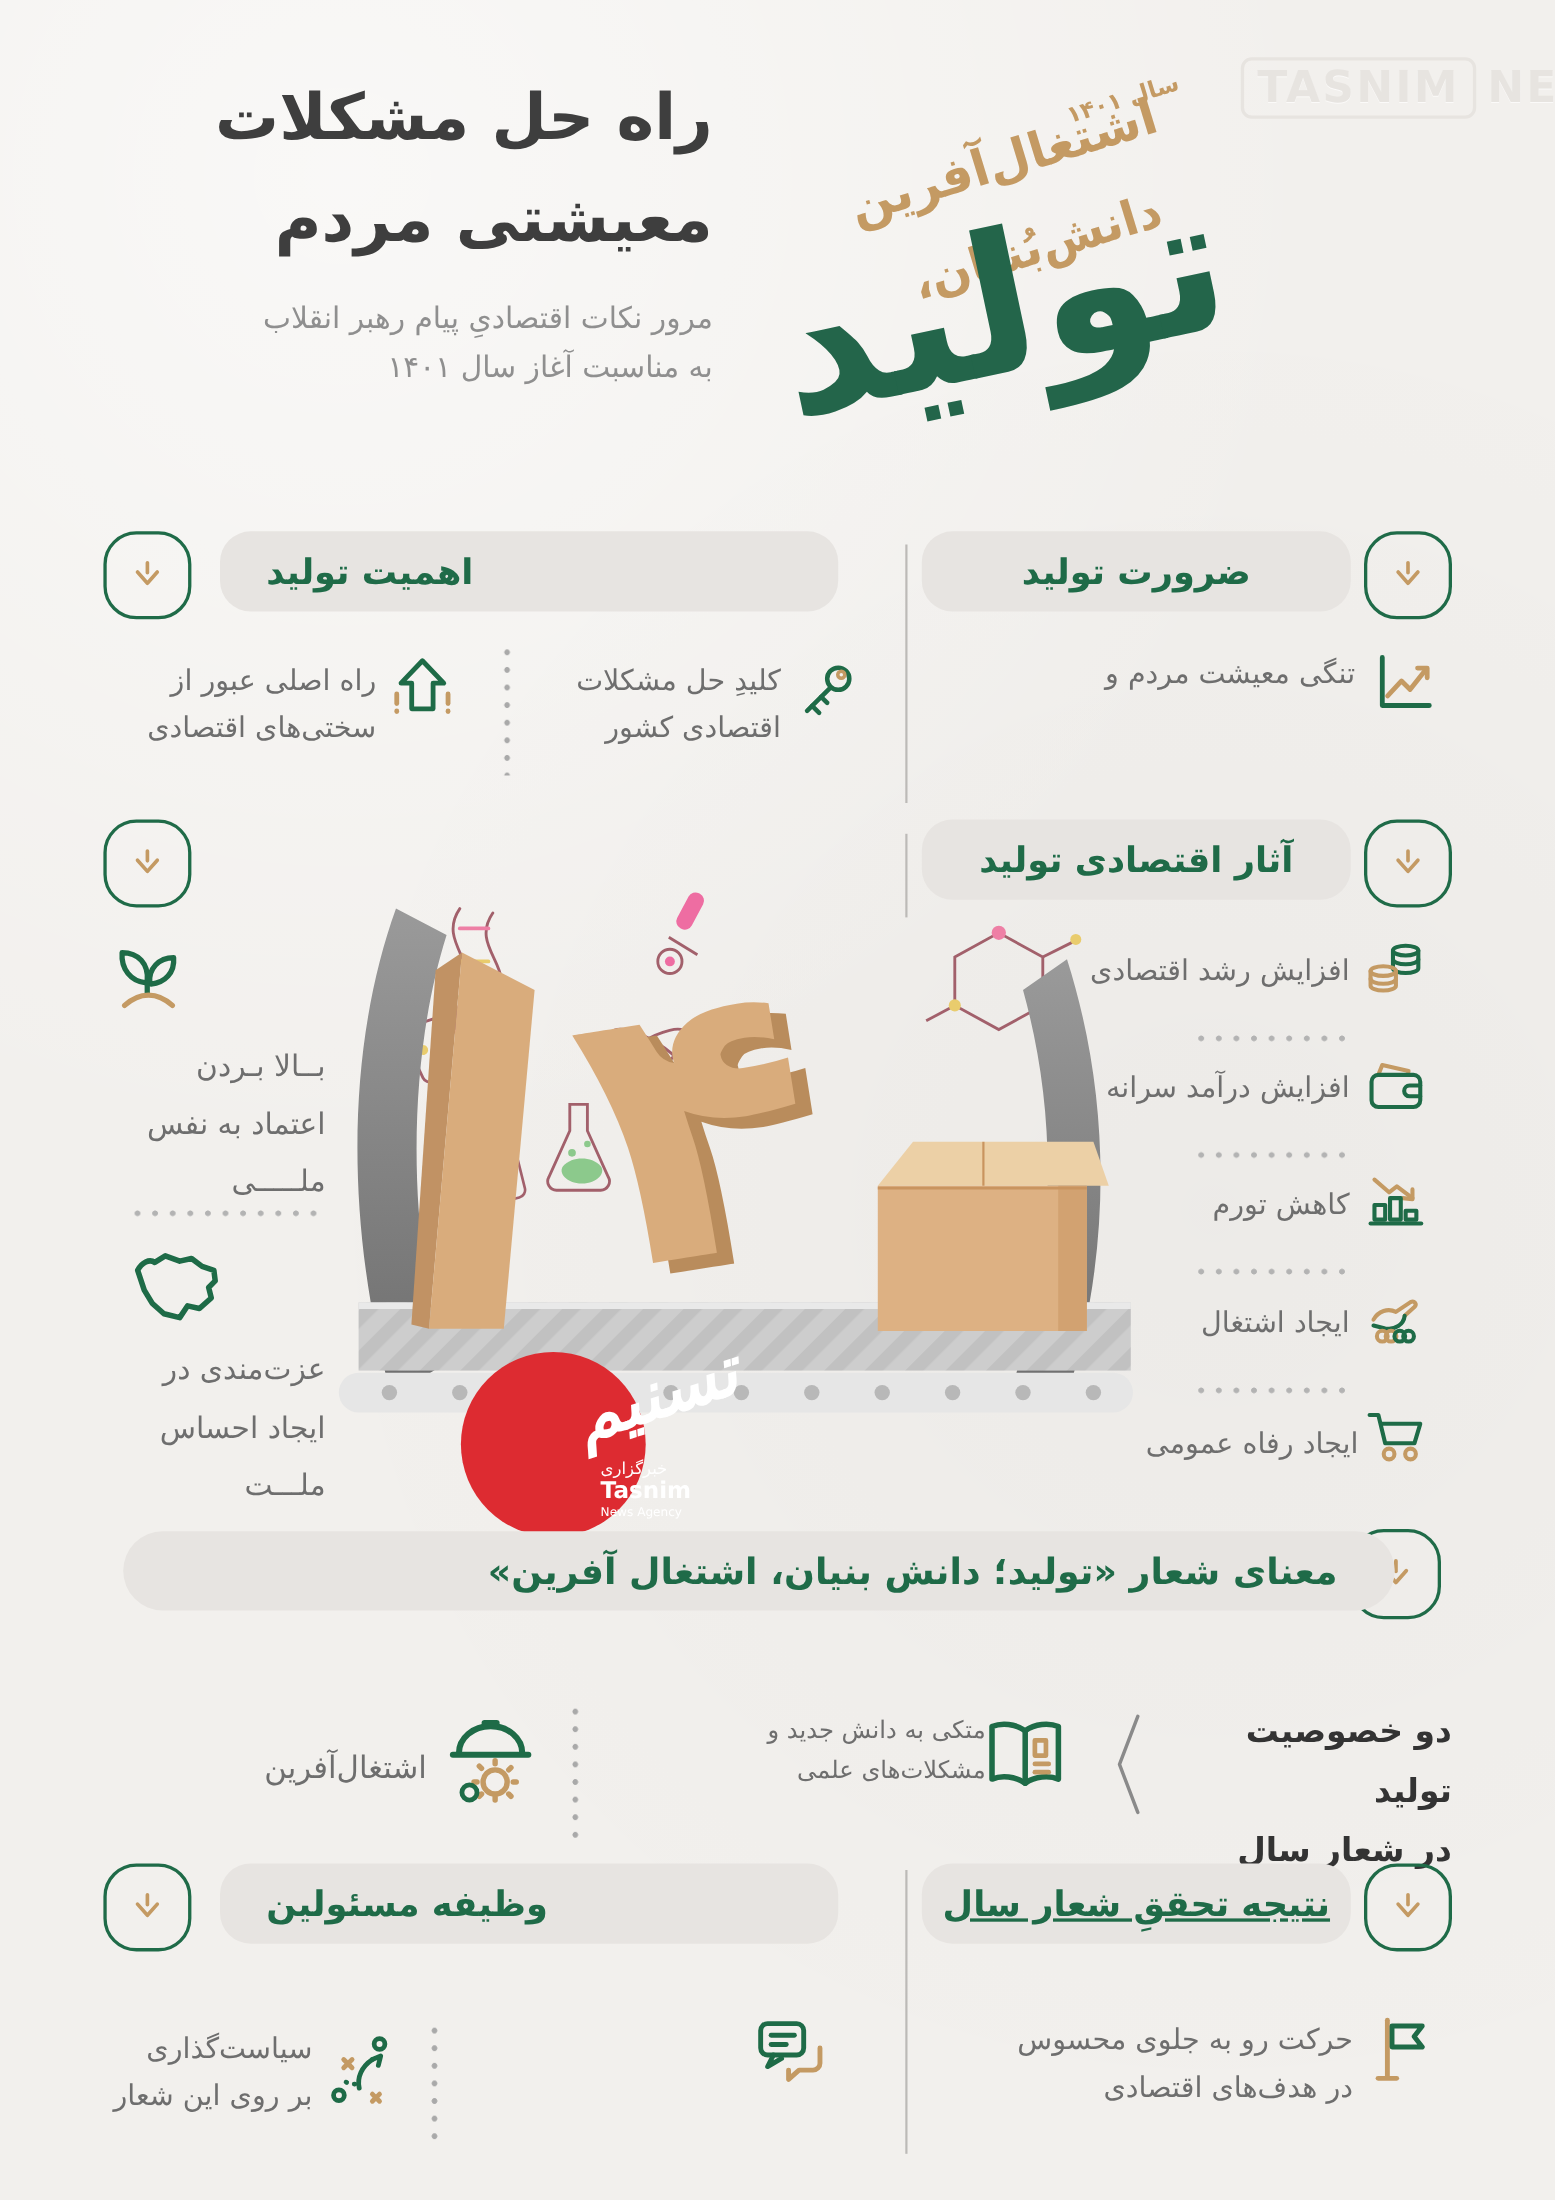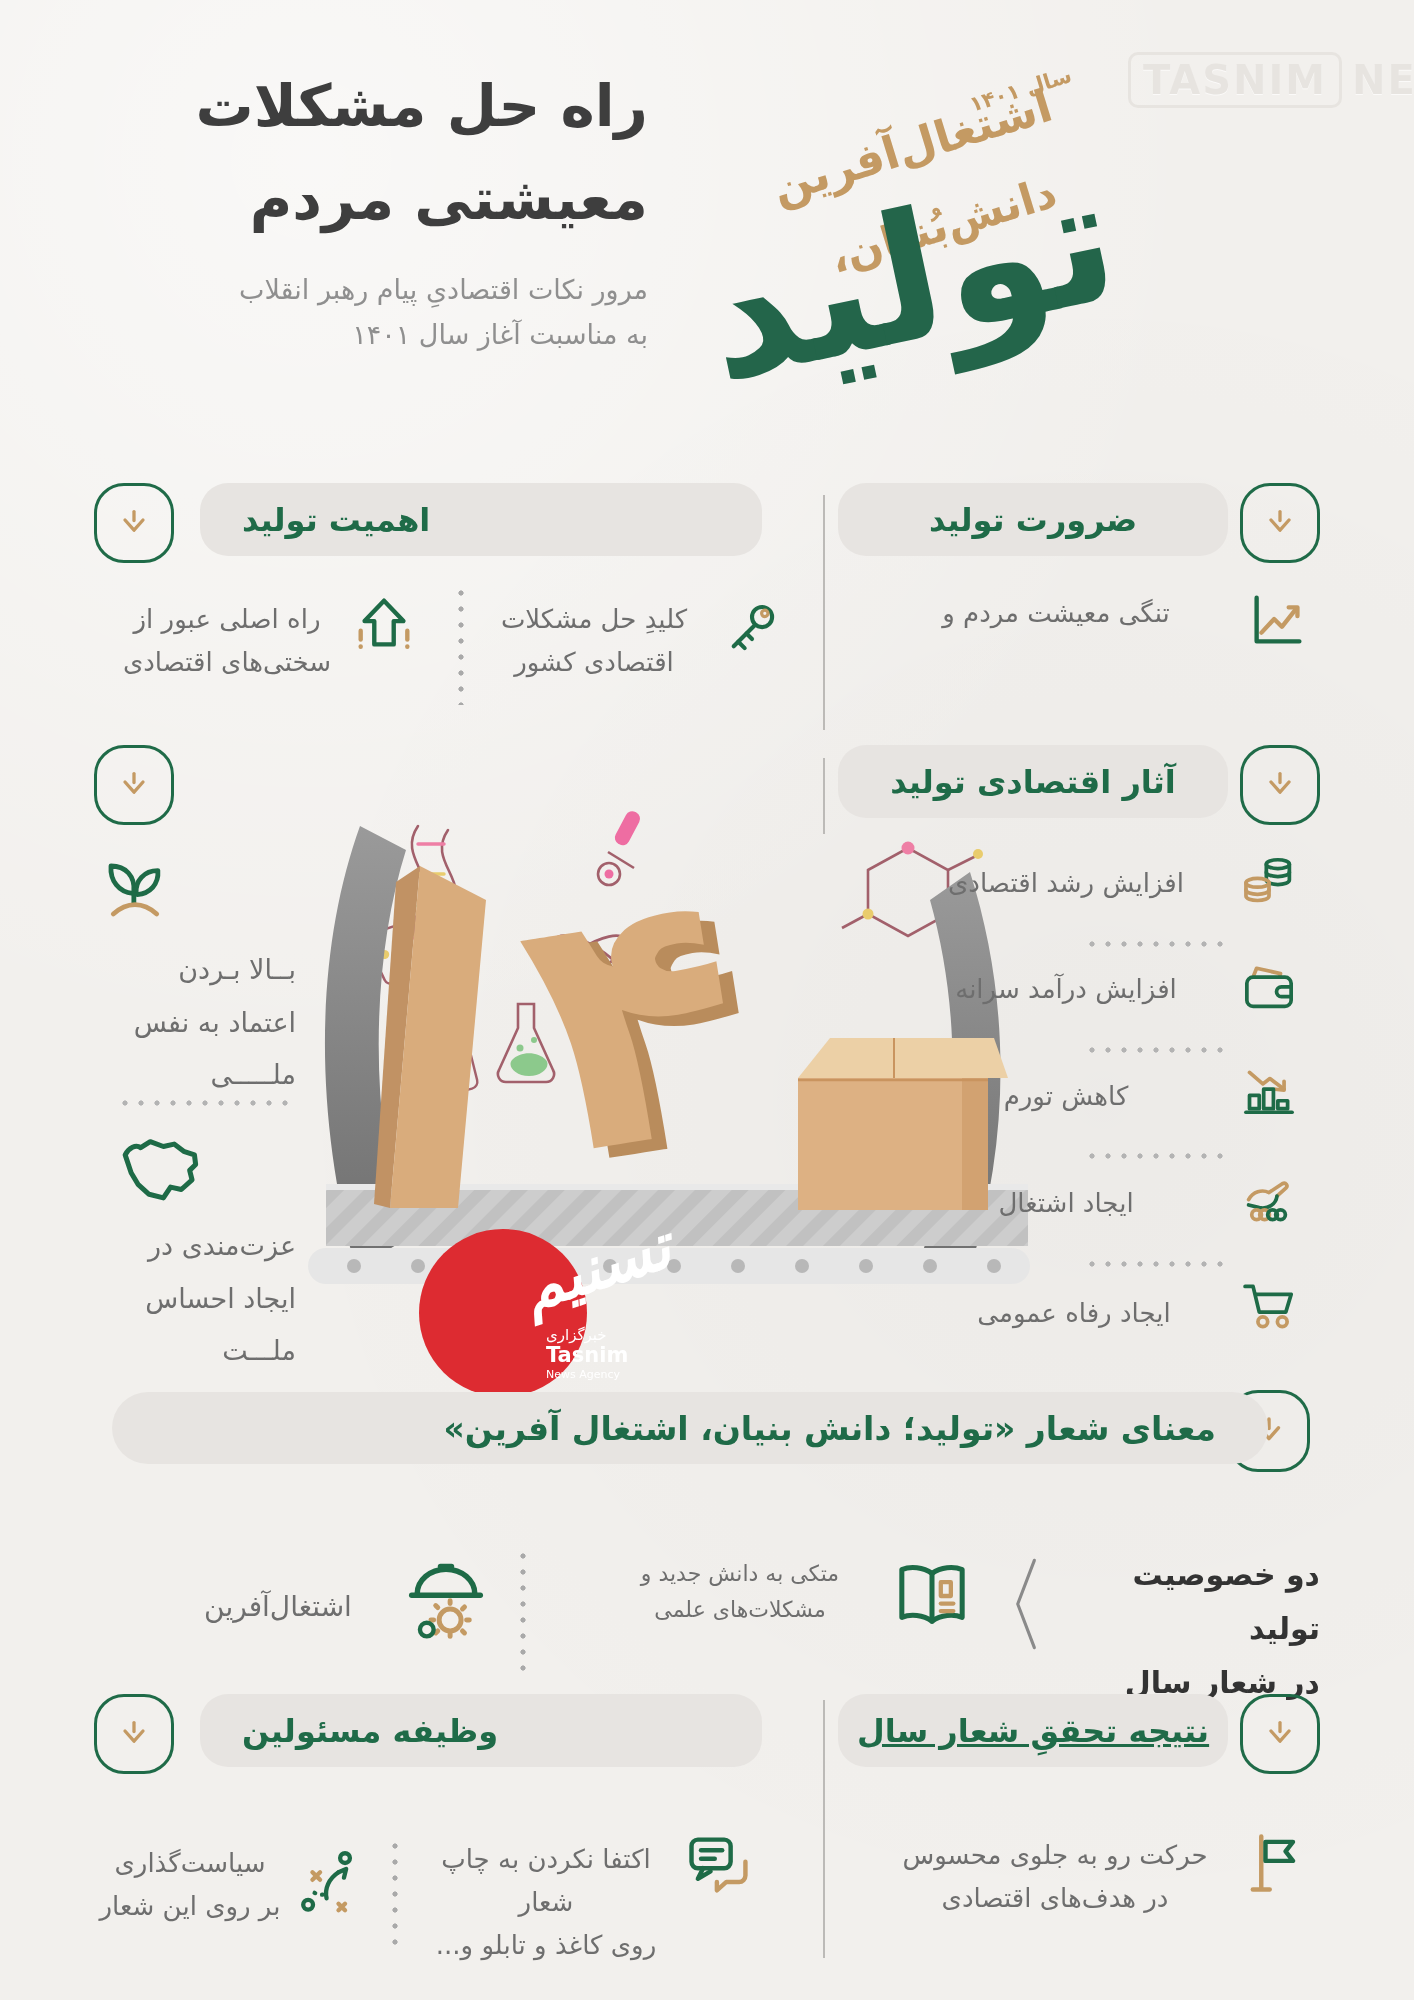--- a/index.html
+++ b/index.html
@@ -22,21 +22,21 @@
   .main-title{left:128px;top:60px;width:520px;text-align:right;font-size:58px;font-weight:800;color:#3e3e3e;line-height:1.6;}
   .subtitle{left:150px;top:268px;width:498px;text-align:right;font-size:27px;color:#8f8f8f;line-height:1.65;}
   
   .pill{background:#e7e4e1;border-radius:28px;height:73px;display:flex;align-items:center;
     font-size:32px;font-weight:700;color:#1f6b48;}
   .pill.center{justify-content:center;}
   .pill.endpad{justify-content:flex-end;padding-inline-end:42px;}
   .pill.startpad{justify-content:flex-start;padding-inline-start:52px;}
   .dlbox{width:74px;height:74px;border:3.5px solid #1f6b48;border-radius:30px;background:transparent;
     display:flex;align-items:center;justify-content:center;}
-  .itx{font-size:26px;color:#6e6e6e;line-height:1.65;text-align:center;}
+  .itx{font-size:26px;color:#6e6e6e;line-height:1.65;text-align:right;}
   .itx3{font-size:27px;color:#6e6e6e;line-height:1.95;text-align:right;}
   .bold-dark{font-size:30px;font-weight:800;color:#333;line-height:1.8;text-align:right;}
   .vdots{width:6px;background-image:radial-gradient(circle,#a9a9a9 2.3px,transparent 2.9px);
     background-size:6px 16px;background-repeat:repeat-y;background-position:center top;}
   .hdots{height:6px;background-image:radial-gradient(circle,#b3b3b3 2.3px,transparent 2.9px);
     background-size:16px 6px;background-repeat:repeat-x;background-position:right center;}
   .vline{width:2px;background:#bcbab7;}
   svg{display:block;}
 </style>
 </head>
@@ -473,24 +473,20 @@
     <svg width="74" height="74" viewBox="0 0 70 70" fill="none" stroke-linecap="round" stroke-linejoin="round">
       <path d="M60 32v13a6 6 0 0 1-6 6H42l-9 8v-8" stroke="#c49a63" stroke-width="4.2"></path>
       <g stroke="#1e6b47" stroke-width="4.2">
         <rect x="9" y="11" width="37" height="27" rx="6"></rect>
         <path d="M20 38l-5 10 12-7"></path>
         <path d="M18 21h20"></path>
           <path d="M18 29h13"></path>
         </g>
       </svg>
   </div>
-  <div class="abs itx" style="left:420px;top:1838px;width:252px;">
-    <div>اکتفا نکردن به چاپ شعار</div>
-    <div>روی کاغذ و تابلو و...</div>
-  </div>
   <div class="abs vdots" style="left:392px;top:1838px;height:108px;"></div>
   <div class="abs" style="left:294px;top:1844px;">
     <svg width="76" height="76" viewBox="0 0 70 70" fill="none" stroke-linecap="round" stroke-linejoin="round">
       <g stroke="#1e6b47" stroke-width="4">
         <circle cx="47" cy="13" r="4.5"></circle>
           <circle cx="13" cy="56" r="4.5"></circle>
         <path d="M30 50c-2-9 2-18 11-24"></path>
           <path d="M41 26l7-3-2 8"></path>
         <path d="M19 45c4 2 8 2 11 1" stroke-dasharray="0.5 6.5"></path>
         </g>

